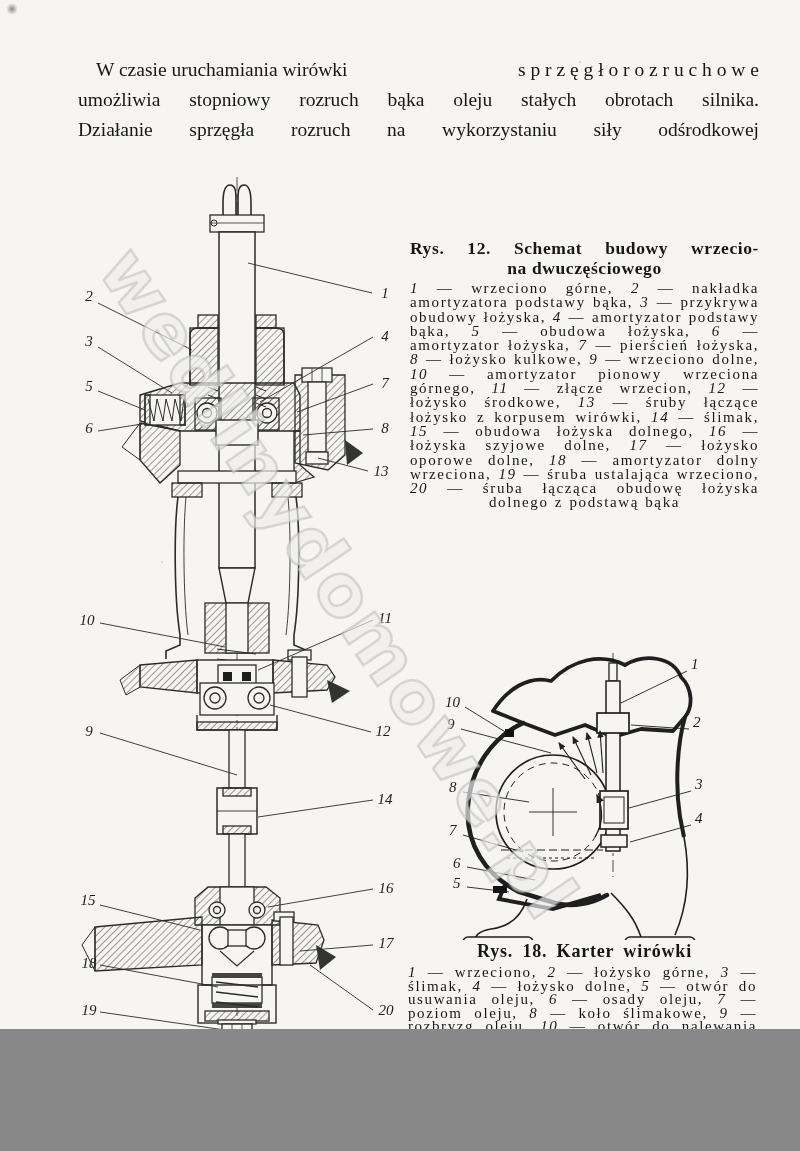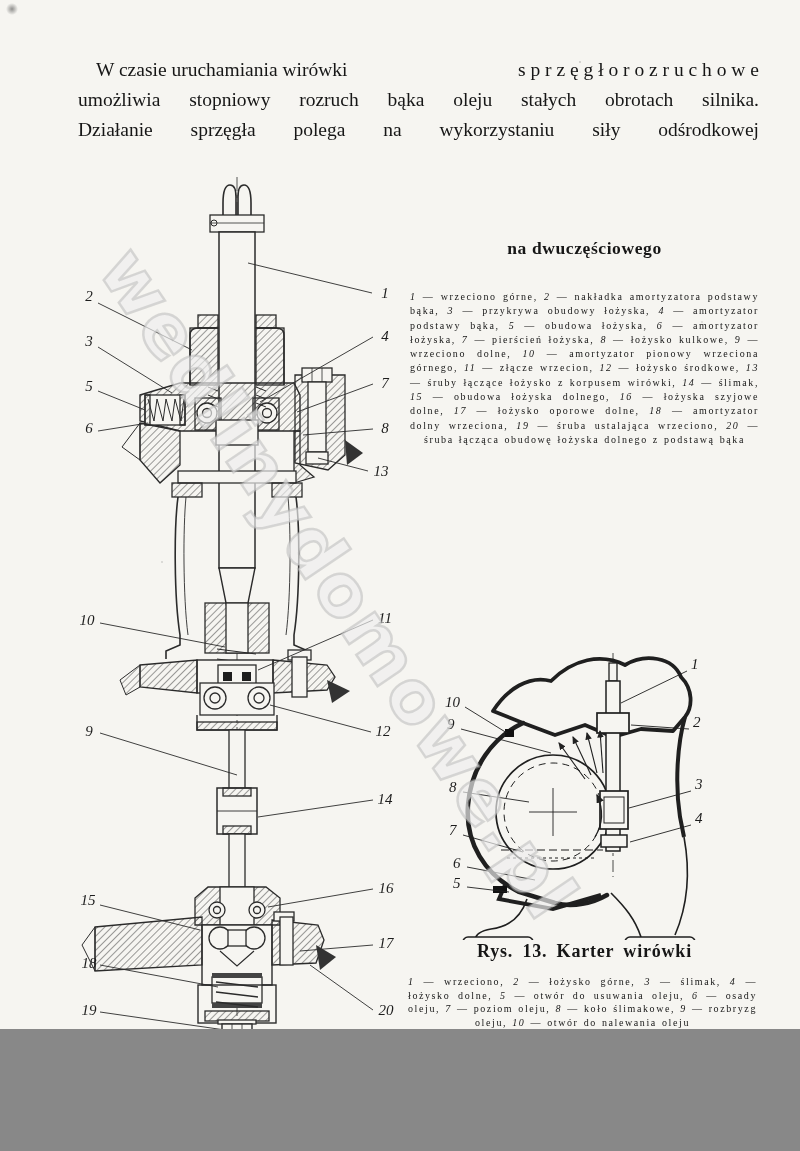--- a/index.html
+++ b/index.html
@@ -20,21 +20,21 @@
     color:#161616;
   }
   
   .intro{position:absolute;left:78px;top:55px;width:681px;font-size:19.5px;line-height:30px;}
   .p-line{text-align:justify;text-align-last:justify;white-space:nowrap;}
   .p-line.flexline{display:flex;justify-content:space-between;padding-left:18px;}
   
   .cap12{position:absolute;left:410px;top:238px;width:349px;font-weight:bold;font-size:17.5px;line-height:20px;letter-spacing:.6px;}
   .cap-just{text-align:justify;text-align-last:justify;}
   .cap-center{text-align:center;}
-  .legend{font-size:10px;line-height:14.3px;letter-spacing:1.6px;word-spacing:1px;text-align:justify;text-align-last:center;margin-top:9px;}
+  .legend{font-size:15px;line-height:14.3px;letter-spacing:1.6px;word-spacing:1px;text-align:justify;text-align-last:center;}
   .legend i{font-style:italic;}
   .legend12{position:absolute;left:410px;top:281px;width:349px;}
   
   .cap13{position:absolute;left:410px;top:941px;width:349px;font-weight:bold;font-size:18px;letter-spacing:.8px;word-spacing:4px;text-align:center;}
   .legend13{position:absolute;left:408px;top:966px;width:349px;line-height:13.6px;}
   .pageno{position:absolute;left:72px;top:1062px;font-weight:normal;font-size:16.5px;letter-spacing:1px;}
   
   .fig12{position:absolute;left:60px;top:165px;width:340px;height:880px;}
   .fig13{position:absolute;left:435px;top:645px;width:335px;height:295px;}
   svg{display:block;}
@@ -59,21 +59,21 @@
 <body>
 
 <div class="page">
 
   <div class="intro">
     <div class="p-line flexline">
       <span>W czasie uruchamiania wirówki</span>
       <span>s p r z ę g ł o   r o z r u c h o w e</span>
     </div>
     <div class="p-line">umożliwia stopniowy rozruch bąka oleju stałych obrotach silnika.</div>
-    <div class="p-line">Działanie sprzęgła polega na wykorzystaniu siły odśrodkowej</div>
+    <div class="p-line">Działanie sprzęgła rozruch na wykorzystaniu siły odśrodkowej</div>
   </div>
 
   <svg class="fig12" viewBox="0 0 340 880">
     <defs>
       <pattern id="h1" width="5" height="5" patternUnits="userSpaceOnUse" patternTransform="rotate(45)">
         <line x1="0" y1="0" x2="0" y2="5" stroke="#3c3c3c" stroke-width="1"></line>
       </pattern>
     </defs>
     <g stroke="#2b2b2b" fill="none" stroke-width="1.3">
 
@@ -254,20 +254,21 @@
       <text class="lbl" x="28" y="740">15</text>
       <text class="lbl" x="326" y="728">16</text>
       <text class="lbl" x="326" y="783">17</text>
       <text class="lbl" x="29" y="803">18</text>
       <text class="lbl" x="29" y="850">19</text>
       <text class="lbl" x="326" y="850">20</text>
     </g>
   </svg>
 
   <div class="cap12">
+    <div class="cap-just">Rys. 12. Schemat budowy wrzecio-</div>
     <div class="cap-center">na dwuczęściowego</div>
   </div>
   <div class="legend legend12"><i>1</i> — wrzeciono górne, <i>2</i> — nakładka amortyzatora podstawy bąka, <i>3</i> — przykrywa obudowy łożyska, <i>4</i> — amortyzator podstawy bąka, <i>5</i> — obudowa łożyska, <i>6</i> — amortyzator łożyska, <i>7</i> — pierścień łożyska, <i>8</i> — łożysko kulkowe, <i>9</i> — wrzeciono dolne, <i>10</i> — amortyzator pionowy wrzeciona górnego, <i>11</i> — złącze wrzecion, <i>12</i> — łożysko środkowe, <i>13</i> — śruby łączące łożysko z korpusem wirówki, <i>14</i> — ślimak, <i>15</i> — obudowa łożyska dolnego, <i>16</i> — łożyska szyjowe dolne, <i>17</i> — łożysko oporowe dolne, <i>18</i> — amortyzator dolny wrzeciona, <i>19</i> — śruba ustalająca wrzeciono, <i>20</i> — śruba łącząca obudowę łożyska dolnego z podstawą bąka</div>
 
   <svg class="fig13" viewBox="0 0 335 295">
     <defs>
       <marker id="ah" markerWidth="8" markerHeight="8" refX="6" refY="3" orient="auto">
         <path d="M0,0 L7,3 L0,6 Z" fill="#222"></path>
       </marker>
     </defs>
@@ -339,21 +340,21 @@
       <text class="lbl" x="260" y="178">4</text>
       <text class="lbl" x="18" y="243">5</text>
       <text class="lbl" x="18" y="223">6</text>
       <text class="lbl" x="14" y="190">7</text>
       <text class="lbl" x="14" y="147">8</text>
       <text class="lbl" x="12" y="84">9</text>
       <text class="lbl" x="10" y="62">10</text>
     </g>
   </svg>
 
-  <div class="cap13">Rys. 13. Karter wirówki</div>
+  <div class="cap13">Rys. 18. Karter wirówki</div>
   <div class="legend legend13"><i>1</i> — wrzeciono, <i>2</i> — łożysko górne, <i>3</i> — ślimak, <i>4</i> — łożysko dolne, <i>5</i> — otwór do usuwania oleju, <i>6</i> — osady oleju, <i>7</i> — poziom oleju, <i>8</i> — koło ślimakowe, <i>9</i> — rozbryzg oleju, <i>10</i> — otwór do nalewania oleju</div>
 
   <div class="pageno">56</div>
 
   <div class="wm wm-diag">wedlinydomowe.pl</div>
   <div class="wm wm-bottom">wedlinydomowe.pl</div>
 
 </div>
 
 </body></html>

